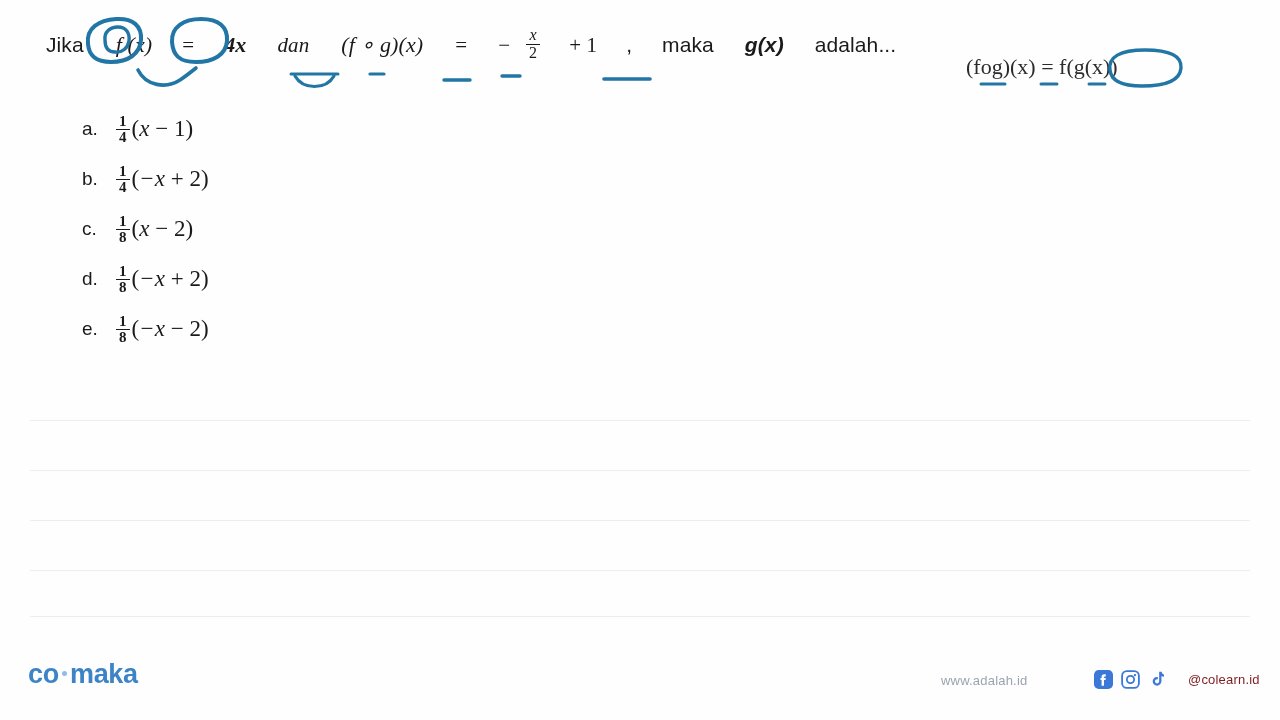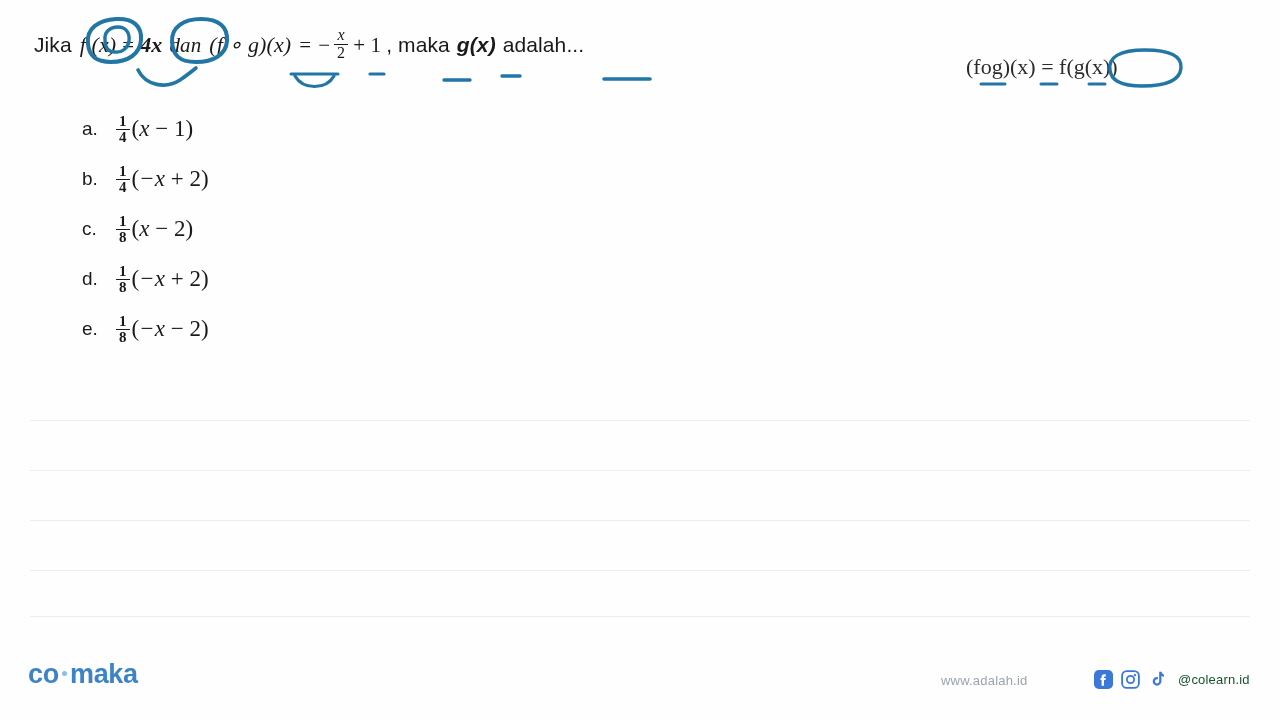--- a/index.html
+++ b/index.html
@@ -27,21 +27,21 @@
     position: absolute;
     left: 34px;
     top: 28px;
     font-size: 21px;
     line-height: 28px;
     white-space: nowrap;
     letter-spacing: 0.1px;
   }
   .math { font-family: "Liberation Serif", serif; font-style: italic; }
   .mathup { font-family: "Liberation Serif", serif; font-style: normal; }
-  .q-seg { display: inline-block; vertical-align: middle; }
+  .q-seg { display: inline-block; vertical-align: middle; margin-left: 12px; }
 
   
   .frac {
     display: inline-block;
     vertical-align: middle;
     text-align: center;
     font-family: "Liberation Serif", serif;
     line-height: 1.04;
     position: relative;
     top: -1px;
@@ -122,22 +122,22 @@
     position: absolute;
     left: 1094px;
     top: 670px;
     display: flex;
     align-items: center;
     gap: 8px;
   }
   .social-icon { width: 19px; height: 19px; display: block; }
   .footer-handle {
     font-size: 13px;
-    color: #14532d;
-    margin-left: 3px;
+    color: #7f1d1d;
+    margin-left: 13px;
     letter-spacing: 0.2px;
   }
 
   
   .hand {
     position: absolute;
     color: #3b7ea6;
     font-family: "DejaVu Sans", sans-serif;
   }
   .hand-work {

